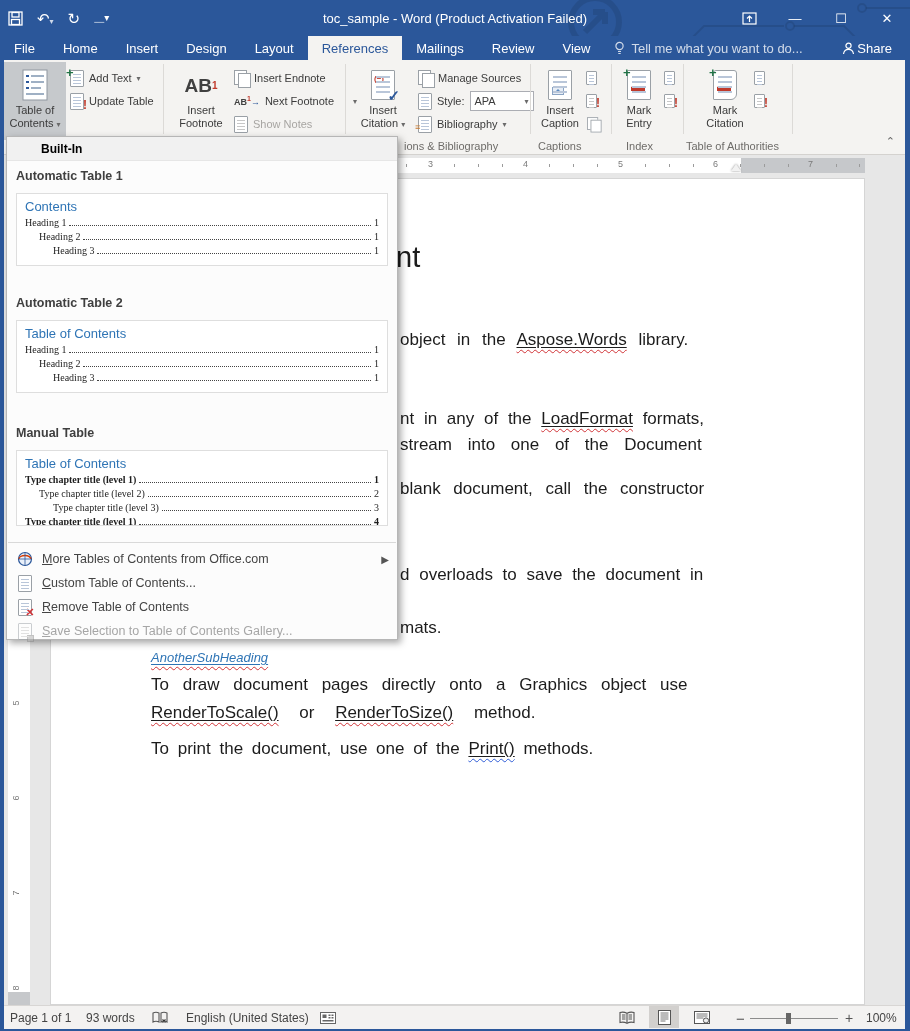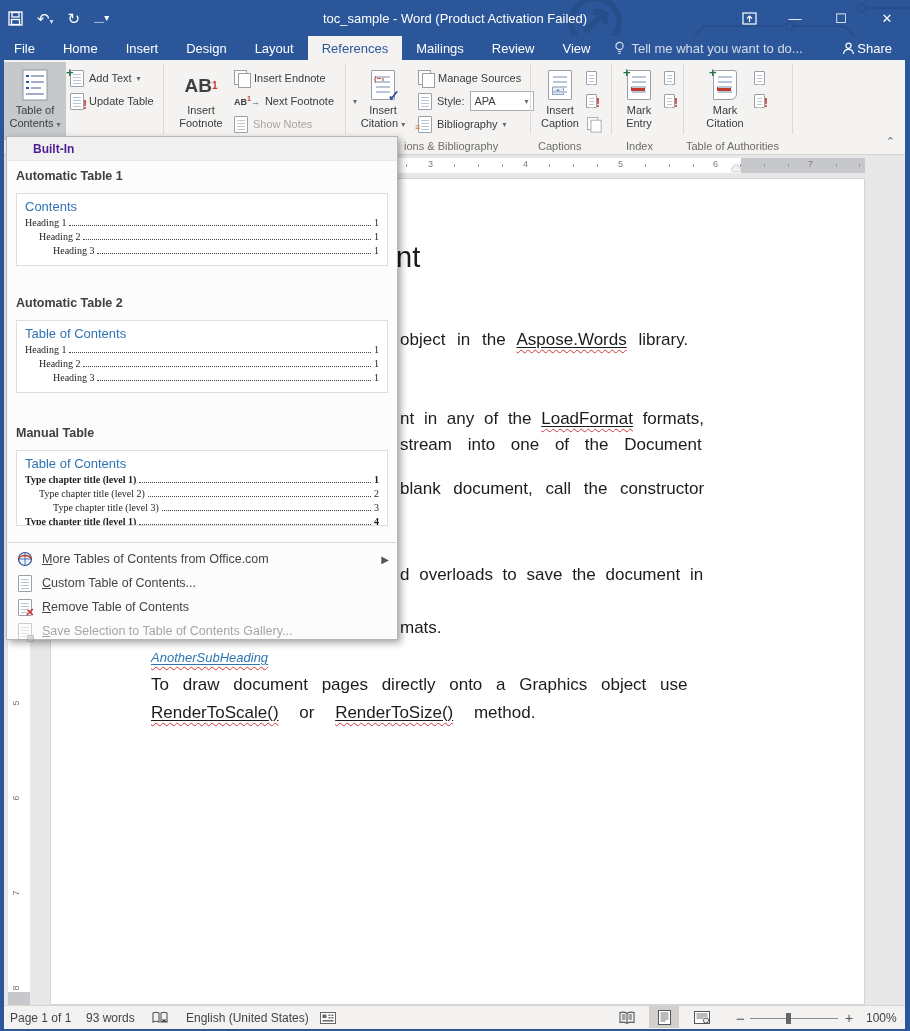--- a/index.html
+++ b/index.html
@@ -77,21 +77,21 @@
   .dline.h1 { font-size:29px; }
   .dline.subh { font-size:13px; }
   .it { font-style:italic; }
   .u { text-decoration:underline; text-underline-offset:2px; }
   .sq { text-decoration-line:underline; text-decoration-style:wavy; text-decoration-thickness:1px; text-underline-offset:4px; }
   .sq-red { text-decoration-color:#d13438; }
   .sq-blue { text-decoration-color:#2f5cd6; }
 
   
   .tocmenu { position:absolute; left:6px; top:136px; width:392px; height:504px; background:#fcfcfc; border:1px solid #b6b6b6; box-shadow:3px 3px 7px rgba(0,0,0,.35); z-index:50; }
-  .tm-header { height:24px; background:#f1f1f1; border-bottom:1px solid #e6e6e6; display:flex; align-items:center; padding-left:26px; font-weight:bold; font-size:12px; color:#4c1d95; }
+  .tm-header { height:24px; background:#f1f1f1; border-bottom:1px solid #e6e6e6; display:flex; align-items:center; padding-left:34px; font-weight:bold; font-size:12px; color:#000000; }
   .tm-body { padding:0 9px; }
   .gal-label { margin-top:8px; font-weight:bold; font-size:12.5px; color:#3f3f3f; }
   .gal-label.m30 { margin-top:30px; } .gal-label.m33 { margin-top:33px; }
   .galcard { margin-top:10px; background:#fff; border:1px solid #dedede; padding:5px 8px 9px 8px; }
   .galcard.clip { height:76px; overflow:hidden; padding-bottom:0; }
   .gal-title { color:#2e74b5; font-size:13px; margin-bottom:3px; }
   .trow { display:flex; align-items:baseline; font-family:"Liberation Serif", serif; font-size:10px; color:#1d1d1d; margin-top:3px; }
   .trow.tb { font-weight:bold; }
   .tleader { flex:1; border-bottom:1px dotted #444; margin:0 3px 2px 3px; }
   .tm-sep { margin:16px 1px 4px 1px; border-top:1px solid #d9d9d9; }
@@ -400,20 +400,21 @@
       <div class="dline h1" style="left:345px; top:62px;"><span>nt</span></div>
       <div class="dline" style="left:349px; top:151px; word-spacing:7px;"><span>object in the </span><span class="u"><span class="sq sq-red">Aspose.Words</span></span><span> library.</span></div>
       <div class="dline" style="left:349px; top:230px; word-spacing:5px;"><span>nt in any of the </span><span class="u"><span class="sq sq-red">LoadFormat</span></span><span> formats,</span></div>
       <div class="dline" style="left:349px; top:256px; word-spacing:11px;"><span>stream into one of the Document</span></div>
       <div class="dline" style="left:349px; top:300px; word-spacing:8px;"><span>blank document, call the constructor</span></div>
       <div class="dline" style="left:349px; top:386px; word-spacing:5px;"><span>d overloads to save the document in</span></div>
       <div class="dline" style="left:349px; top:439px;"><span>mats.</span></div>
       <div class="dline subh" style="left:100px; top:471px;"><span class="it u" style="color: rgb(46, 116, 181);"><span class="sq sq-red">AnotherSubHeading</span></span></div>
       <div class="dline" style="left:100px; top:496px; word-spacing:9px;"><span>To draw document pages directly onto a Graphics object use</span></div>
       <div class="dline" style="left:100px; top:524px; word-spacing:16px;"><span class="u"><span class="sq sq-red">RenderToScale()</span></span><span> or </span><span class="u"><span class="sq sq-red">RenderToSize()</span></span><span> method.</span></div>
+      <div class="dline" style="left:100px; top:560px; word-spacing:4px;"><span>To print the document, use one of the </span><span class="u"><span class="sq sq-blue">Print()</span></span><span> methods.</span></div>
     </div>
   </div>
 
   <div class="statusbar">
     <div class="sb" style="left:6px;">Page 1 of 1</div>
     <div class="sb" style="left:82px;">93 words</div>
     <div class="sb" style="left:148px;">
       <svg width="16" height="14" viewBox="0 0 16 14">
           <g fill="none" stroke="#555" stroke-width="1.1">
             <path d="M1 2 q3 -1.5 6 0 v9 q-3 -1.5 -6 0 z"></path>

